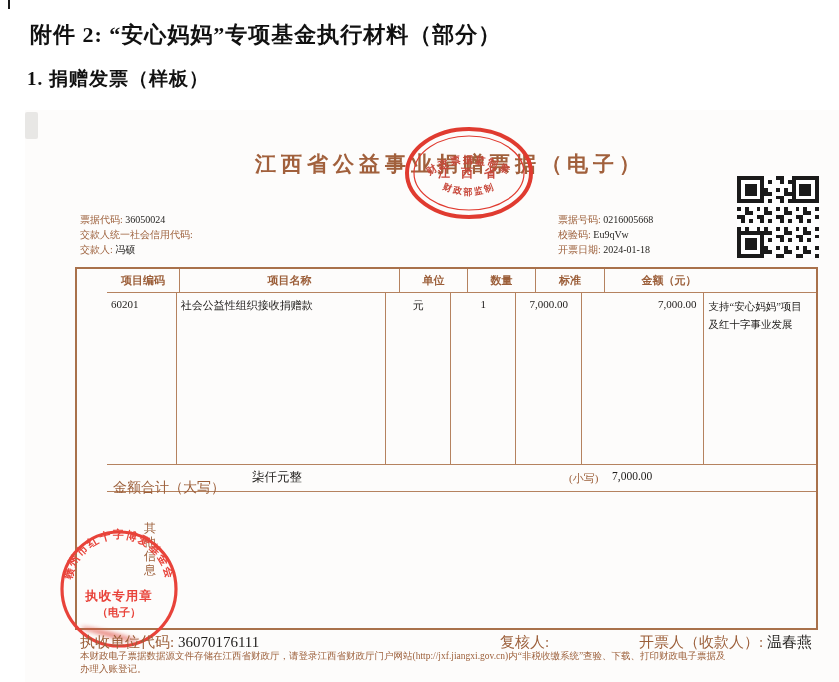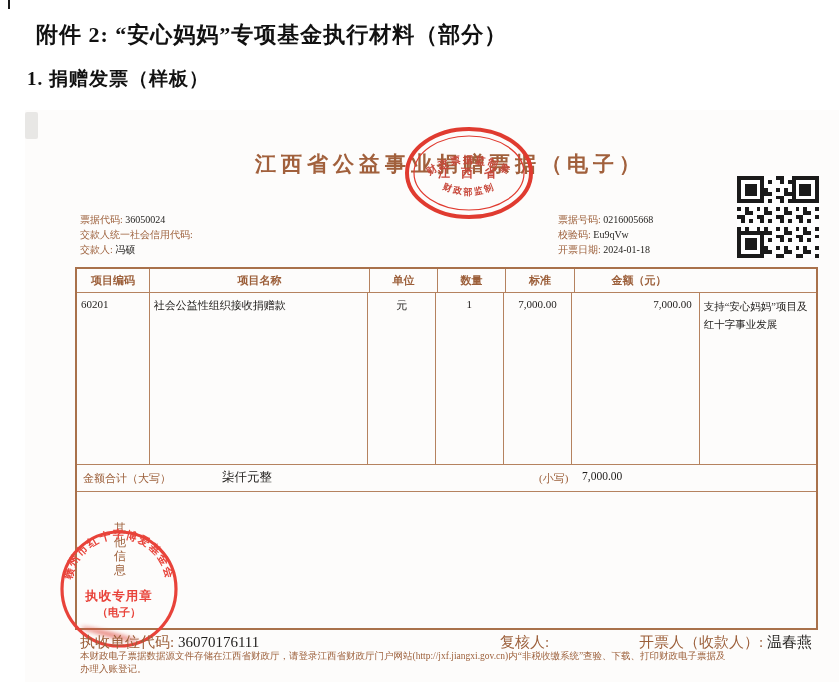--- a/index.html
+++ b/index.html
@@ -4,21 +4,21 @@
 <style>
   html,body{margin:0;padding:0;}
   body{
     width:839px;height:682px;position:relative;background:#ffffff;
     font-family:"Liberation Serif","DejaVu Serif",serif;
     overflow:hidden;
   }
   .abs{position:absolute;}
   
   .doc-title{
-    left:36px;top:20px;font-size:22px;font-weight:bold;color:#111;
+    left:30px;top:20px;font-size:22px;font-weight:bold;color:#111;
     letter-spacing:1px;white-space:nowrap;
   }
   .doc-subtitle{
     left:27px;top:66px;font-size:19px;font-weight:bold;color:#111;
     letter-spacing:1px;white-space:nowrap;
   }
   .edge-tick{left:8px;top:0;width:2px;height:9px;background:#1a1a1a;}
   
   .receipt{
     left:25px;top:110px;width:814px;height:572px;background:#fdfcfb;
@@ -31,38 +31,38 @@
   .brown{color:#9c5f3a;}
   .val{color:#1f1d1b;}
   .info{font-size:10px;line-height:15px;white-space:nowrap;font-family:"Liberation Serif","DejaVu Serif",serif;}
   .info-left{left:55px;top:102px;}
   .info-right{left:533px;top:102px;}
   
   .qr{left:712px;top:62px;width:82px;height:90px;}
   
   .rtable{
     left:50px;top:157px;width:743px;height:363px;box-sizing:border-box;
-    border:2px solid #a9714b;font-size:11px;
+    border:2px solid #a9714b;font-size:11px;padding-left:30px;
   }
   .trow{display:flex;box-sizing:border-box;}
   .thead{height:24px;border-bottom:1.5px solid #b5825f;}
   .thead .cell{
     display:flex;align-items:center;justify-content:center;
     color:#9c5f3a;font-weight:bold;
   }
   .cell{box-sizing:border-box;border-right:1.5px solid #b5825f;overflow:hidden;}
   .cell:last-child{border-right:none;}
   .itemrow{height:172px;border-bottom:1.5px solid #b5825f;}
   .itemrow .cell{padding:5px 4px 0 4px;color:#1f1d1b;}
   .c0{width:73px;}.c1{width:220px;}.c2{width:68px;}.c3{width:68px;}.c4{width:69px;}.c5{width:128px;}.c6{width:117px;}
   .ta-c{text-align:center;}
   .ta-r{text-align:right;padding-right:7px !important;}
   .remark{font-size:10.5px;line-height:18px;}
   .totalrow{height:27px;border-bottom:1.5px solid #b5825f;position:relative;}
-  .totalrow .lbl{position:absolute;left:6px;top:6px;color:#9c5f3a;font-size:11px;white-space:nowrap;font-family:Liberation Serif, serif;}
+  .totalrow .lbl{position:absolute;left:6px;top:14px;color:#9c5f3a;font-size:14px;white-space:nowrap;font-family:Liberation Serif, serif;}
   .totalrow .cap{position:absolute;left:145px;top:4px;color:#1f1d1b;font-size:12.5px;white-space:nowrap;}
   .totalrow .small-lbl{position:absolute;left:462px;top:6px;color:#9c5f3a;font-size:11px;}
   .totalrow .small-amt{position:absolute;left:505px;top:5px;color:#1f1d1b;font-size:11.5px;}
   .otherrow{height:134px;position:relative;}
   .other-label{
     position:absolute;left:34px;top:20px;color:#9c5f3a;font-size:12px;
     writing-mode:vertical-rl;letter-spacing:14px;
   }
   
   .f-line{font-size:15px;white-space:nowrap;}

